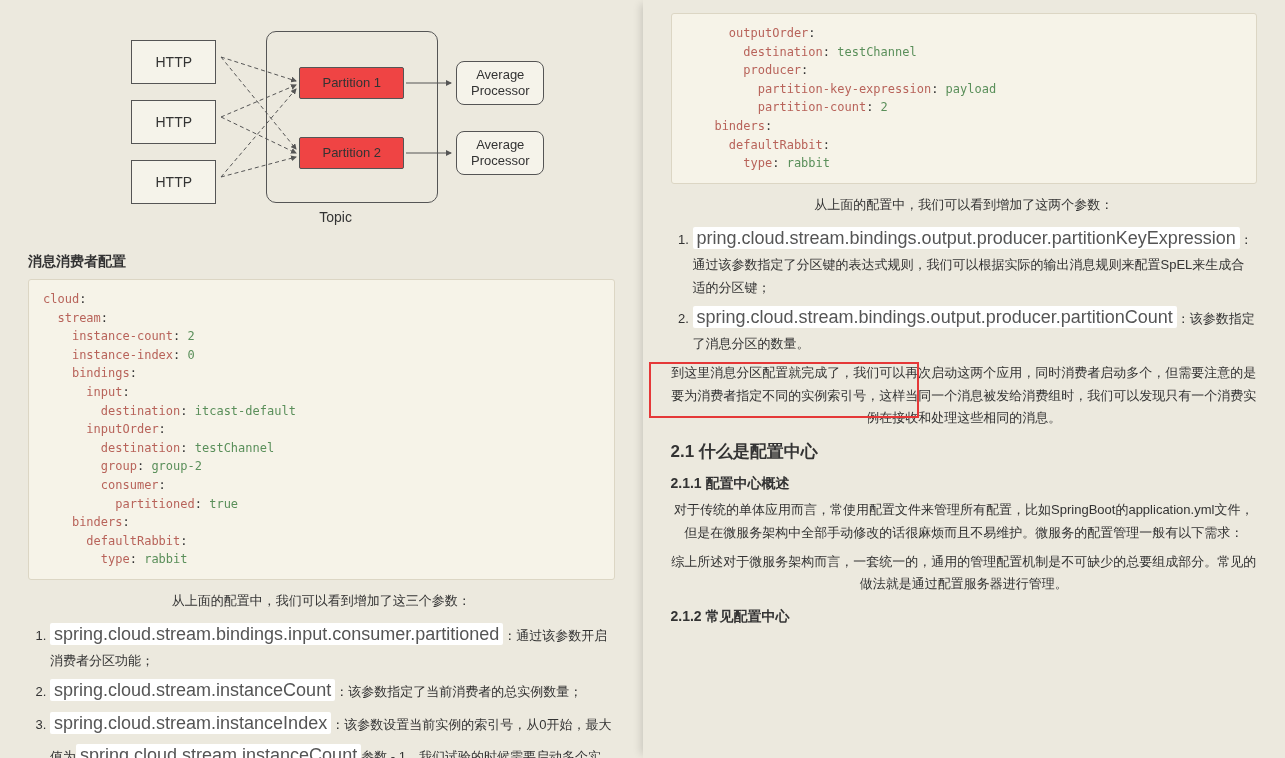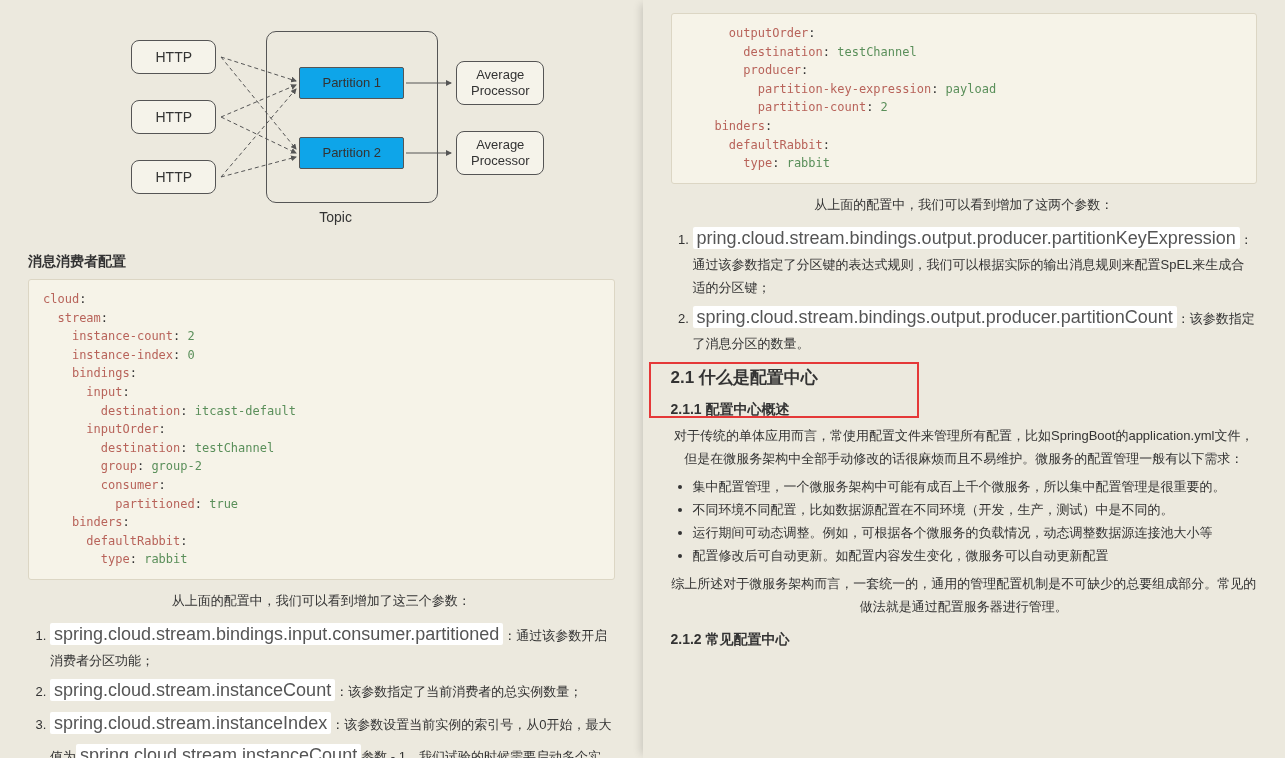--- a/index.html
+++ b/index.html
@@ -39,31 +39,31 @@
     background: #f5f3ea;
     font-size: 14px;
     display: flex;
     align-items: center;
     justify-content: center;
     padding: 6px 10px;
     box-sizing: border-box;
     line-height: 1.2;
     text-align: center;
   }
-  .http { width: 85px; height: 34px; border-radius: 8px; }
+  .http { width: 85px; height: 44px; border-radius: 0; }
   .topic-rect {
     position: absolute;
     border: 1px solid #555;
     border-radius: 10px;
     background: transparent;
   }
   .partition {
     width: 105px;
     height: 32px;
-    background: #0ea5e9;
+    background: #ef4444;
     border: 1px solid #555;
     border-radius: 2px;
     font-size: 13px;
   }
   .avg { width: 88px; height: 44px; font-size: 13px; border-radius: 8px; }
   .diagram-label {
     position: absolute;
     font-size: 14px;
     width: 60px;
   }
@@ -192,31 +192,26 @@
       <span class="yml-key">defaultRabbit</span>:
         <span class="yml-key">type</span>: <span class="yml-val">rabbit</span></pre>
 
   <p class="body">从上面的配置中，我们可以看到增加了这两个参数：</p>
 
   <ol>
     <li><code class="inline">pring.cloud.stream.bindings.output.producer.partitionKeyExpression</code><span>：通过该参数指定了分区键的表达式规则，我们可以根据实际的输出消息规则来配置SpEL来生成合适的分区键；</span></li>
     <li><code class="inline">spring.cloud.stream.bindings.output.producer.partitionCount</code><span>：该参数指定了消息分区的数量。</span></li>
   </ol>
 
+  <p class="body">到这里消息分区配置就完成了，我们可以再次启动这两个应用，同时消费者启动多个，但需要注意的是要为消费者指定不同的实例索引号，这样当同一个消息被发给消费组时，我们可以发现只有一个消费实例在接收和处理这些相同的消息。</p>
 
   <div class="h3-mid">2.1 什么是配置中心</div>
   <div class="h4-sub">2.1.1 配置中心概述</div>
 
   <p class="body">对于传统的单体应用而言，常使用配置文件来管理所有配置，比如SpringBoot的application.yml文件，但是在微服务架构中全部手动修改的话很麻烦而且不易维护。微服务的配置管理一般有以下需求：</p>
 
-  <ul>
-    <li>集中配置管理，一个微服务架构中可能有成百上千个微服务，所以集中配置管理是很重要的。</li>
-    <li>不同环境不同配置，比如数据源配置在不同环境（开发，生产，测试）中是不同的。</li>
-    <li>运行期间可动态调整。例如，可根据各个微服务的负载情况，动态调整数据源连接池大小等</li>
-    <li>配置修改后可自动更新。如配置内容发生变化，微服务可以自动更新配置</li>
-  </ul>
 
   <p class="body">综上所述对于微服务架构而言，一套统一的，通用的管理配置机制是不可缺少的总要组成部分。常见的做法就是通过配置服务器进行管理。</p>
 
   <div class="h4-sub">2.1.2 常见配置中心</div>
 
   <div class="red-highlight" style="left:6px; top:362px; width:266px; height:52px;"></div>
 </div>
 
 </body></html>

